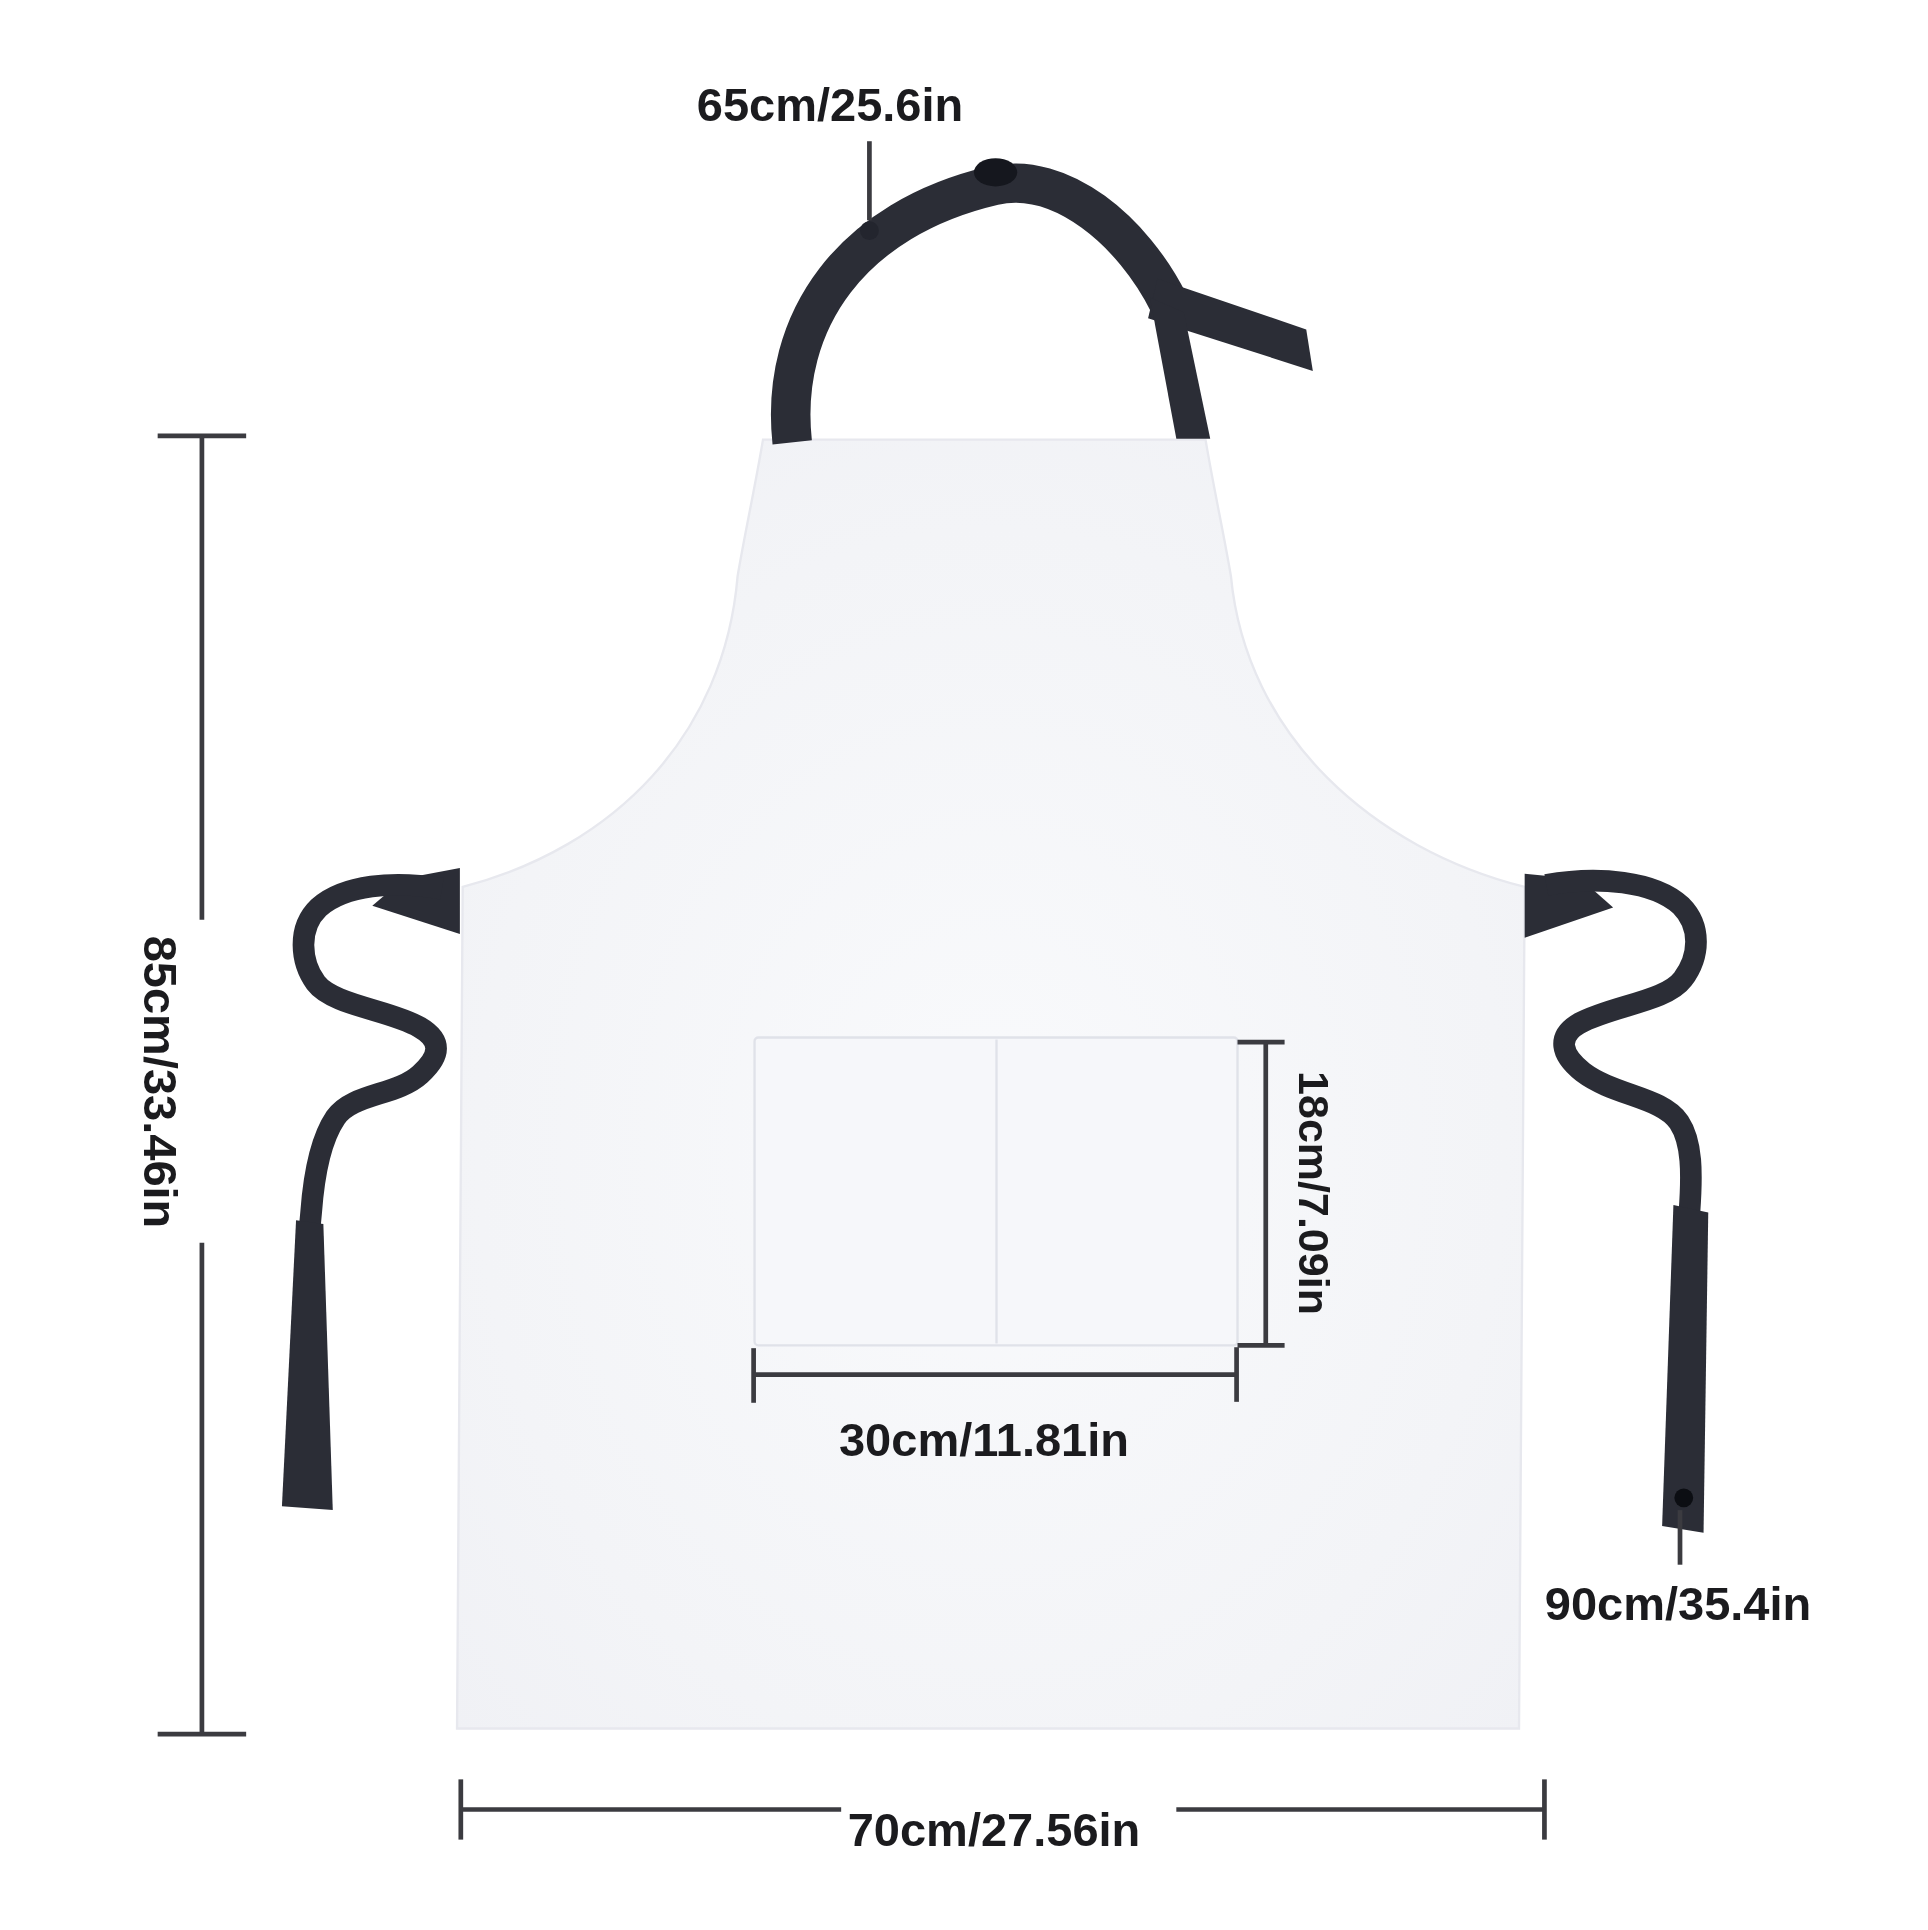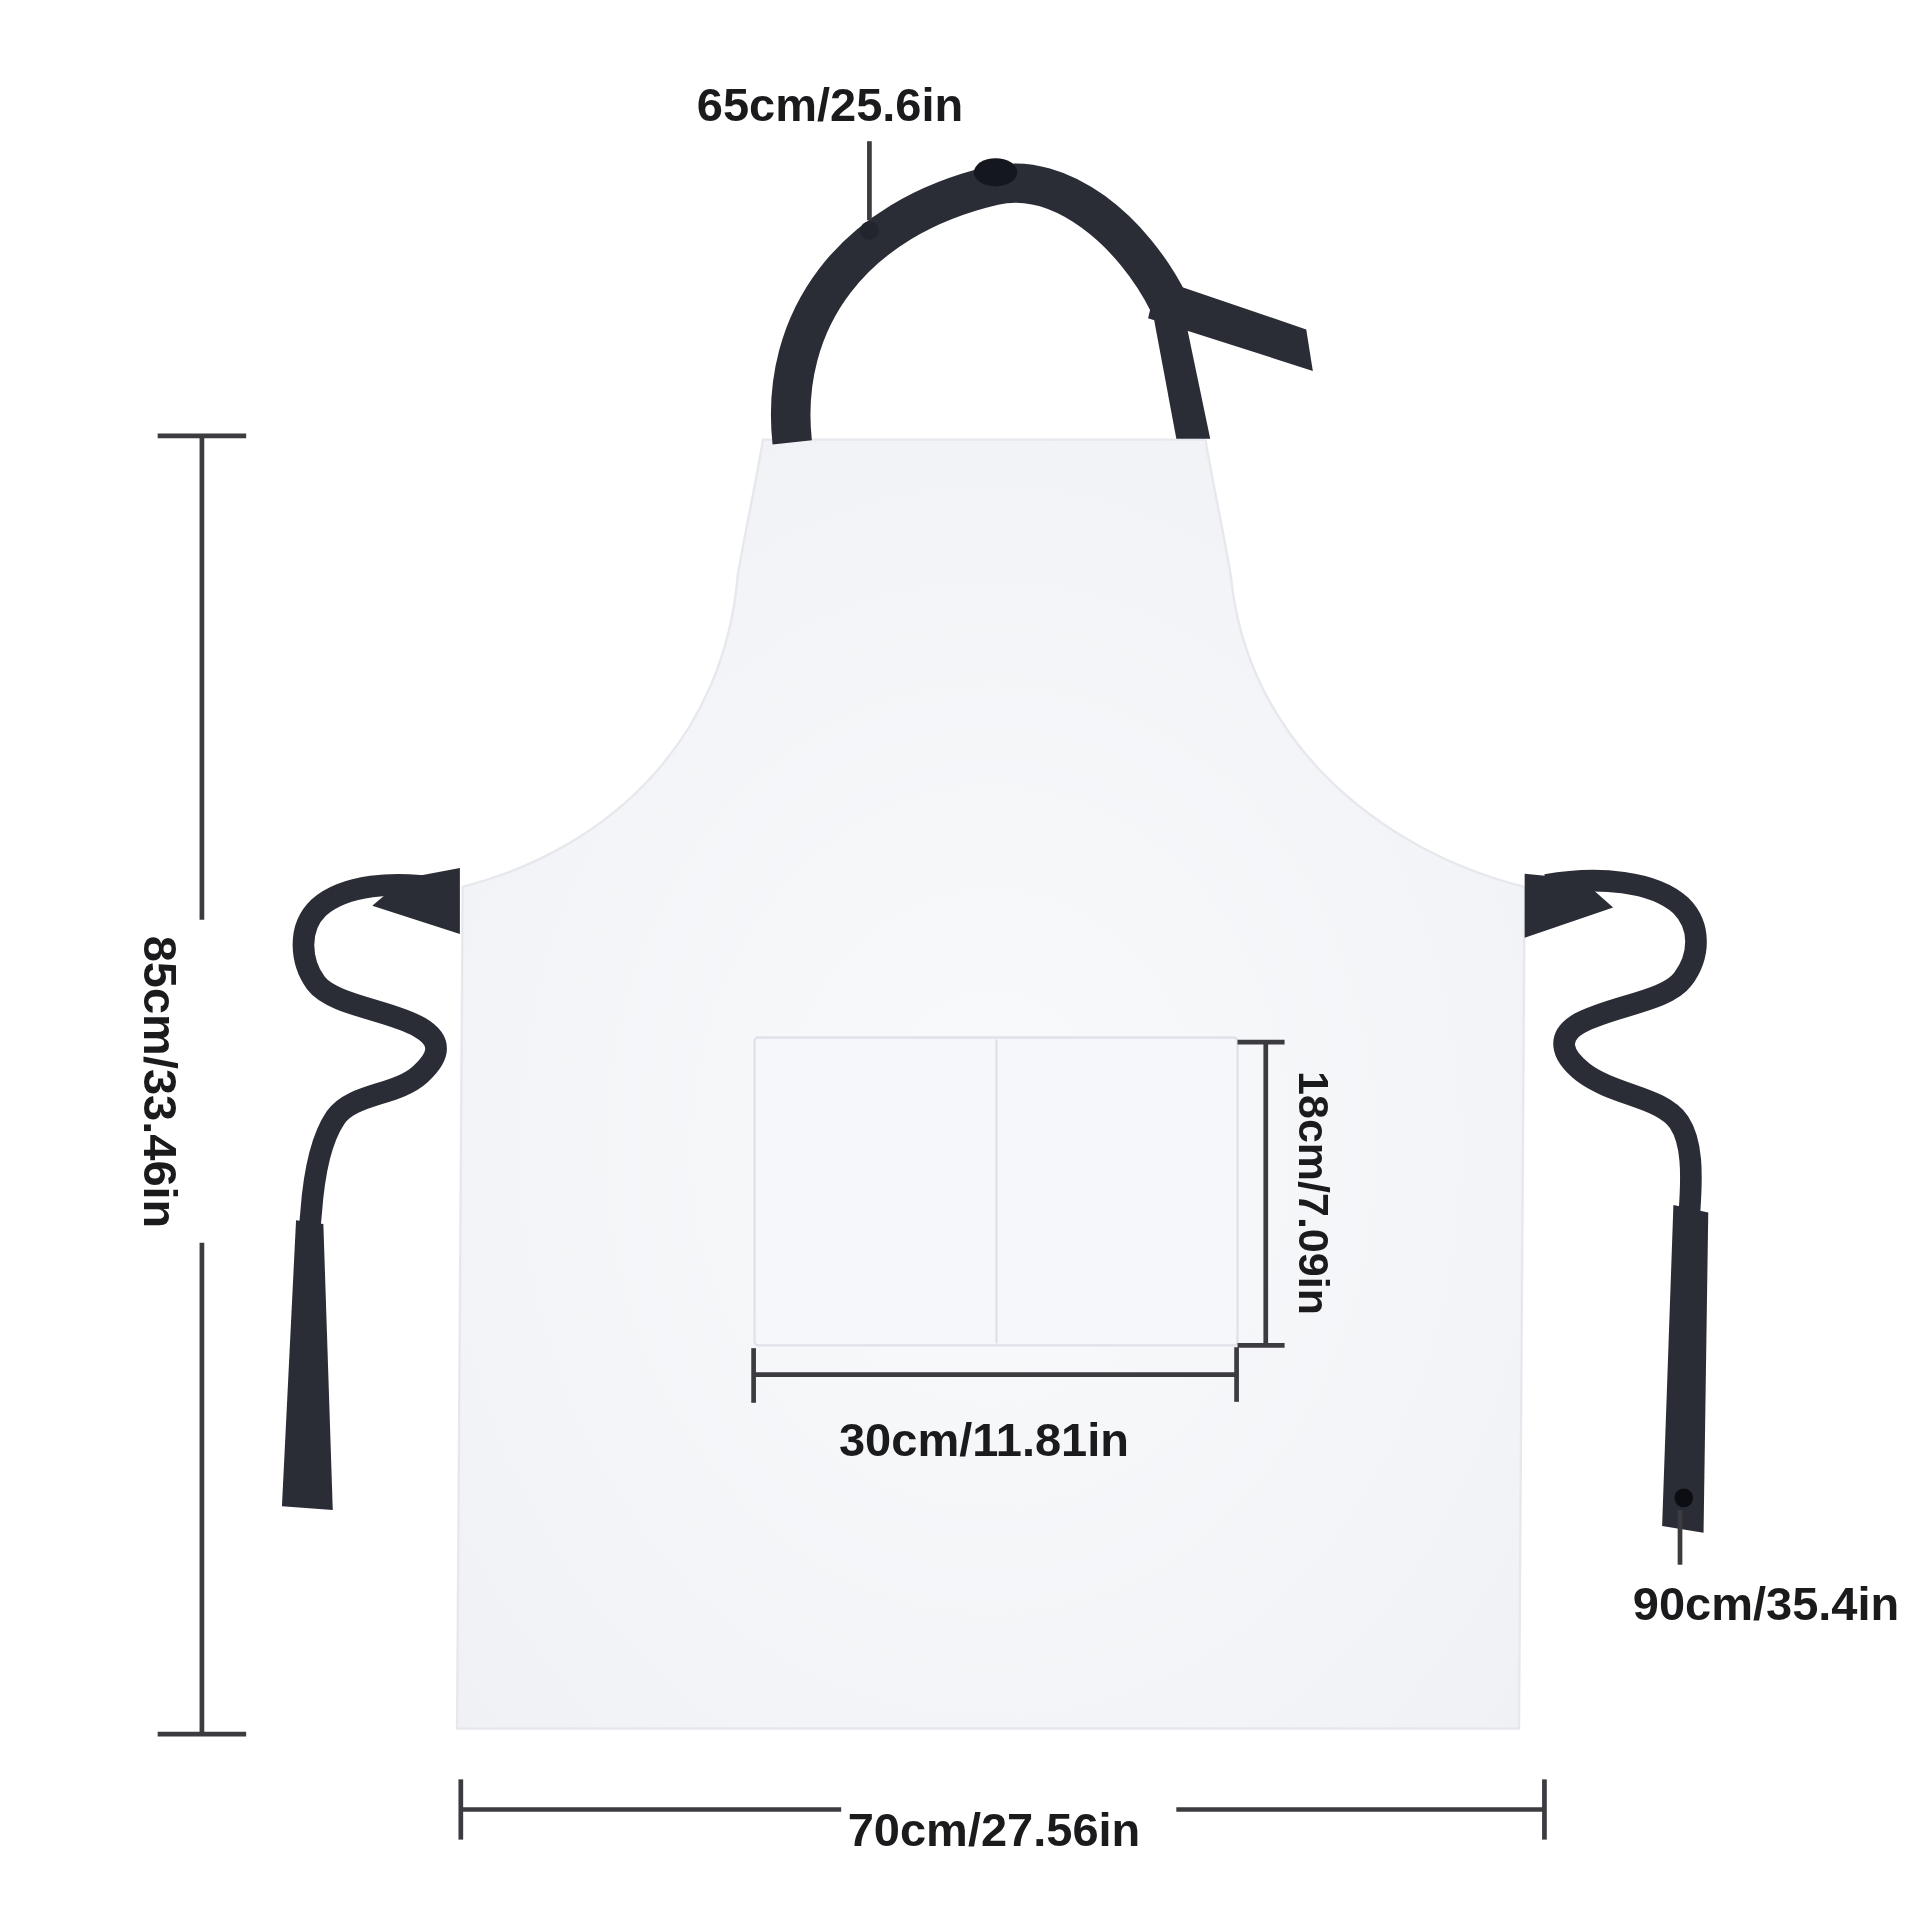--- a/index.html
+++ b/index.html
@@ -142,16 +142,16 @@
   <div class="dim-label" style="left:830px;top:104px;">65cm/25.6in</div>
 
   <div class="dim-label vertical" style="left:160px;top:1082px;">85cm/33.46in</div>
 
   <div class="dim-label vertical small" style="left:1313px;top:1193px;">18cm/7.09in</div>
 
   <div class="dim-label" style="left:984px;top:1439px;text-align:center;">30cm/11.81in</div>
 
   <div class="dim-label" style="left:994px;top:1809px;margin-top:20px;">70cm/27.56in</div>
 
-  <div class="dim-label" style="left:1766px;top:1603px;">90cm/35.4in</div>
+  <div class="dim-label" style="left:1678px;top:1603px;">90cm/35.4in</div>
 
 </div>
 
 
 </body></html>

